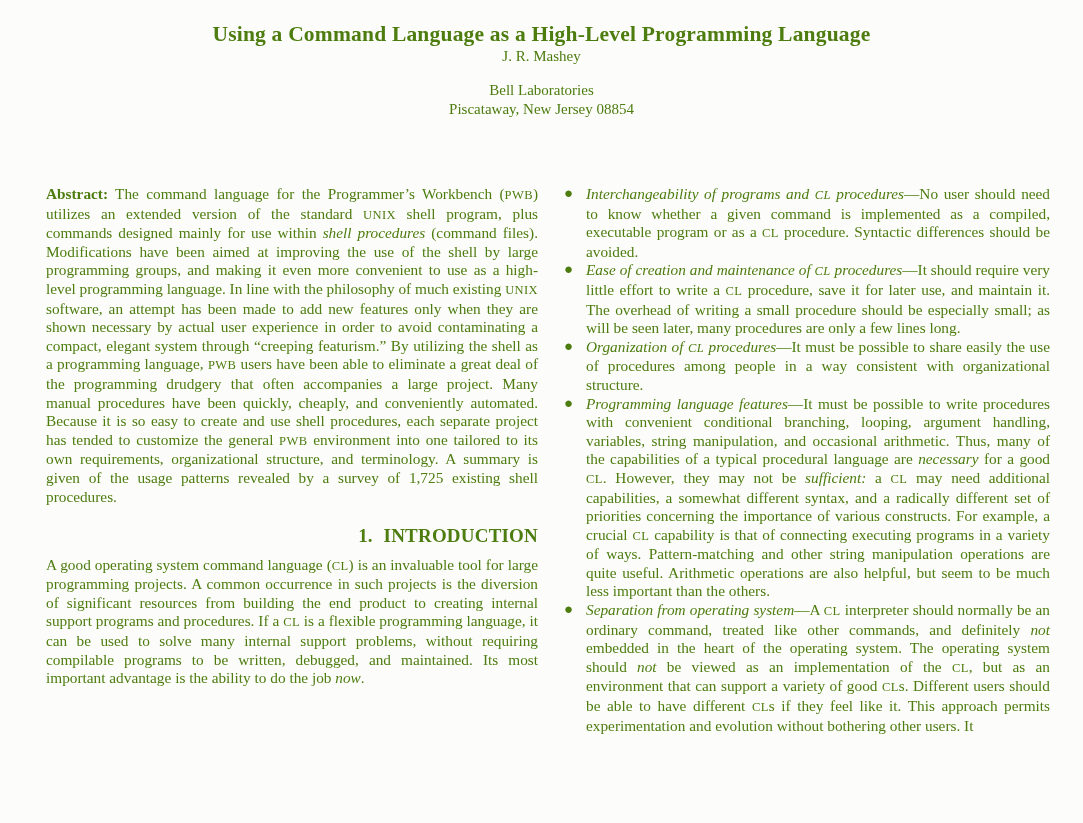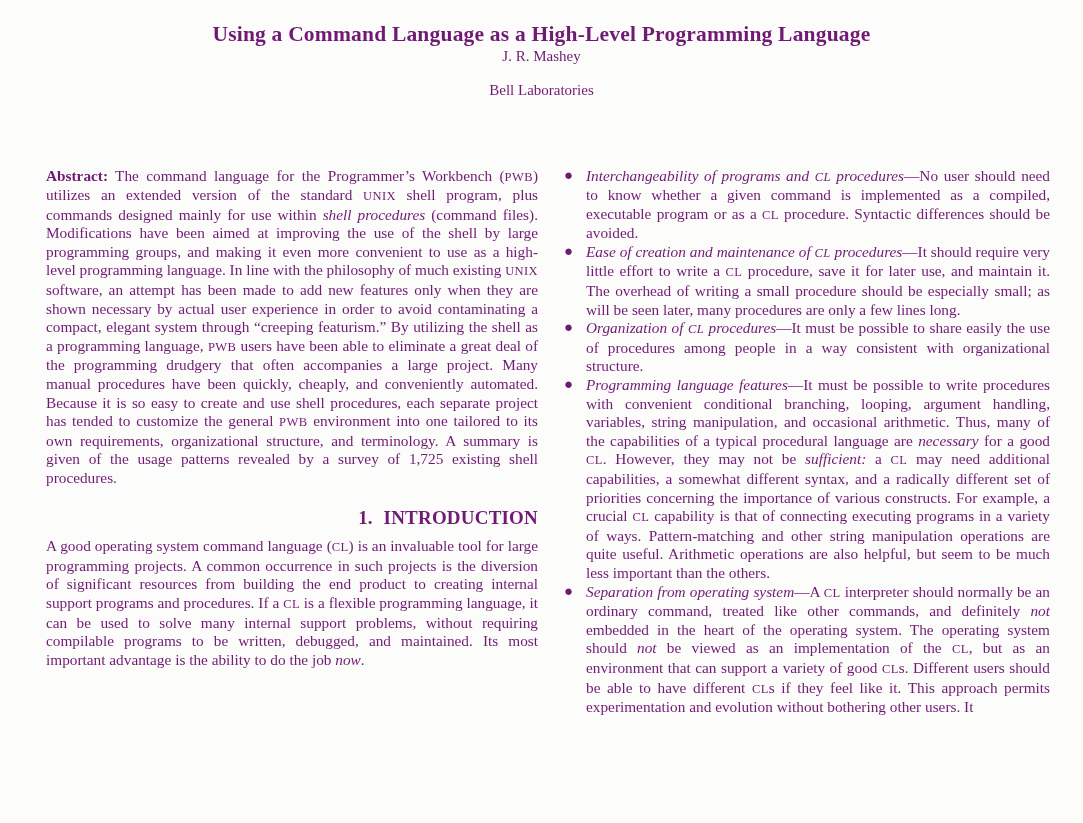--- a/index.html
+++ b/index.html
@@ -1,20 +1,20 @@
 <!DOCTYPE html>
 <html lang="en"><head>
 <meta charset="utf-8">
 <style>
   html,body{margin:0;padding:0;background:#ffffff;}
   .page{
     position:relative;
     width:1083px;height:823px;
     background:#fcfcfa;
-    color:#701a75;
+    color:#4d7c0f;
     font-family:"Liberation Serif","DejaVu Serif",serif;
     overflow:hidden;
     box-sizing:border-box;
   }
   .header{text-align:center;padding-top:21px;}
   .title{
     font-size:21.5px;font-weight:700;letter-spacing:0.2px;
     margin:0;line-height:26px;
   }
   .author{font-size:15px;line-height:18px;}
@@ -56,20 +56,21 @@
 </head>
 <body>
 
 <div class="page">
 
   <div class="header">
     <h1 class="title">Using a Command Language as a High-Level Programming Language</h1>
     <div class="author">J. R. Mashey</div>
     <div class="affiliation-block">
       <div>Bell Laboratories</div>
+      <div>Piscataway, New Jersey 08854</div>
     </div>
   </div>
 
   <div class="columns">
 
     <div class="col">
 
       <p class="abstract"><span class="b">Abstract:</span><span><span> The command language for the Programmer’s Workbench (</span><span class="sc">PWB</span><span>) utilizes an extended version of the standard </span><span class="sc">UNIX</span><span> shell program, plus commands designed mainly for use within </span><span class="i">shell procedures</span><span> (command files).  Modifications have been aimed at improving the use of the shell by large programming groups, and making it even more convenient to use as a high-level programming language.  In line with the philosophy of much existing </span><span class="sc">UNIX</span><span> software, an attempt has been made to add new features only when they are shown necessary by actual user experience in order to avoid contaminating a compact, elegant system through “creeping featurism.” By utilizing the shell as a programming language, </span><span class="sc">PWB</span><span> users have been able to eliminate a great deal of the programming drudgery that often accompanies a large project.  Many manual procedures have been quickly, cheaply, and conveniently automated.  Because it is so easy to create and use shell procedures, each separate project has tended to customize the general </span><span class="sc">PWB</span><span> environment into one tailored to its own requirements, organizational structure, and terminology.  A summary is given of the usage patterns revealed by a survey of 1,725 existing shell procedures.</span></span></p>
 
       <h2 class="section-heading"><span class="sec-num">1.</span><span class="sec-title">INTRODUCTION</span></h2>

